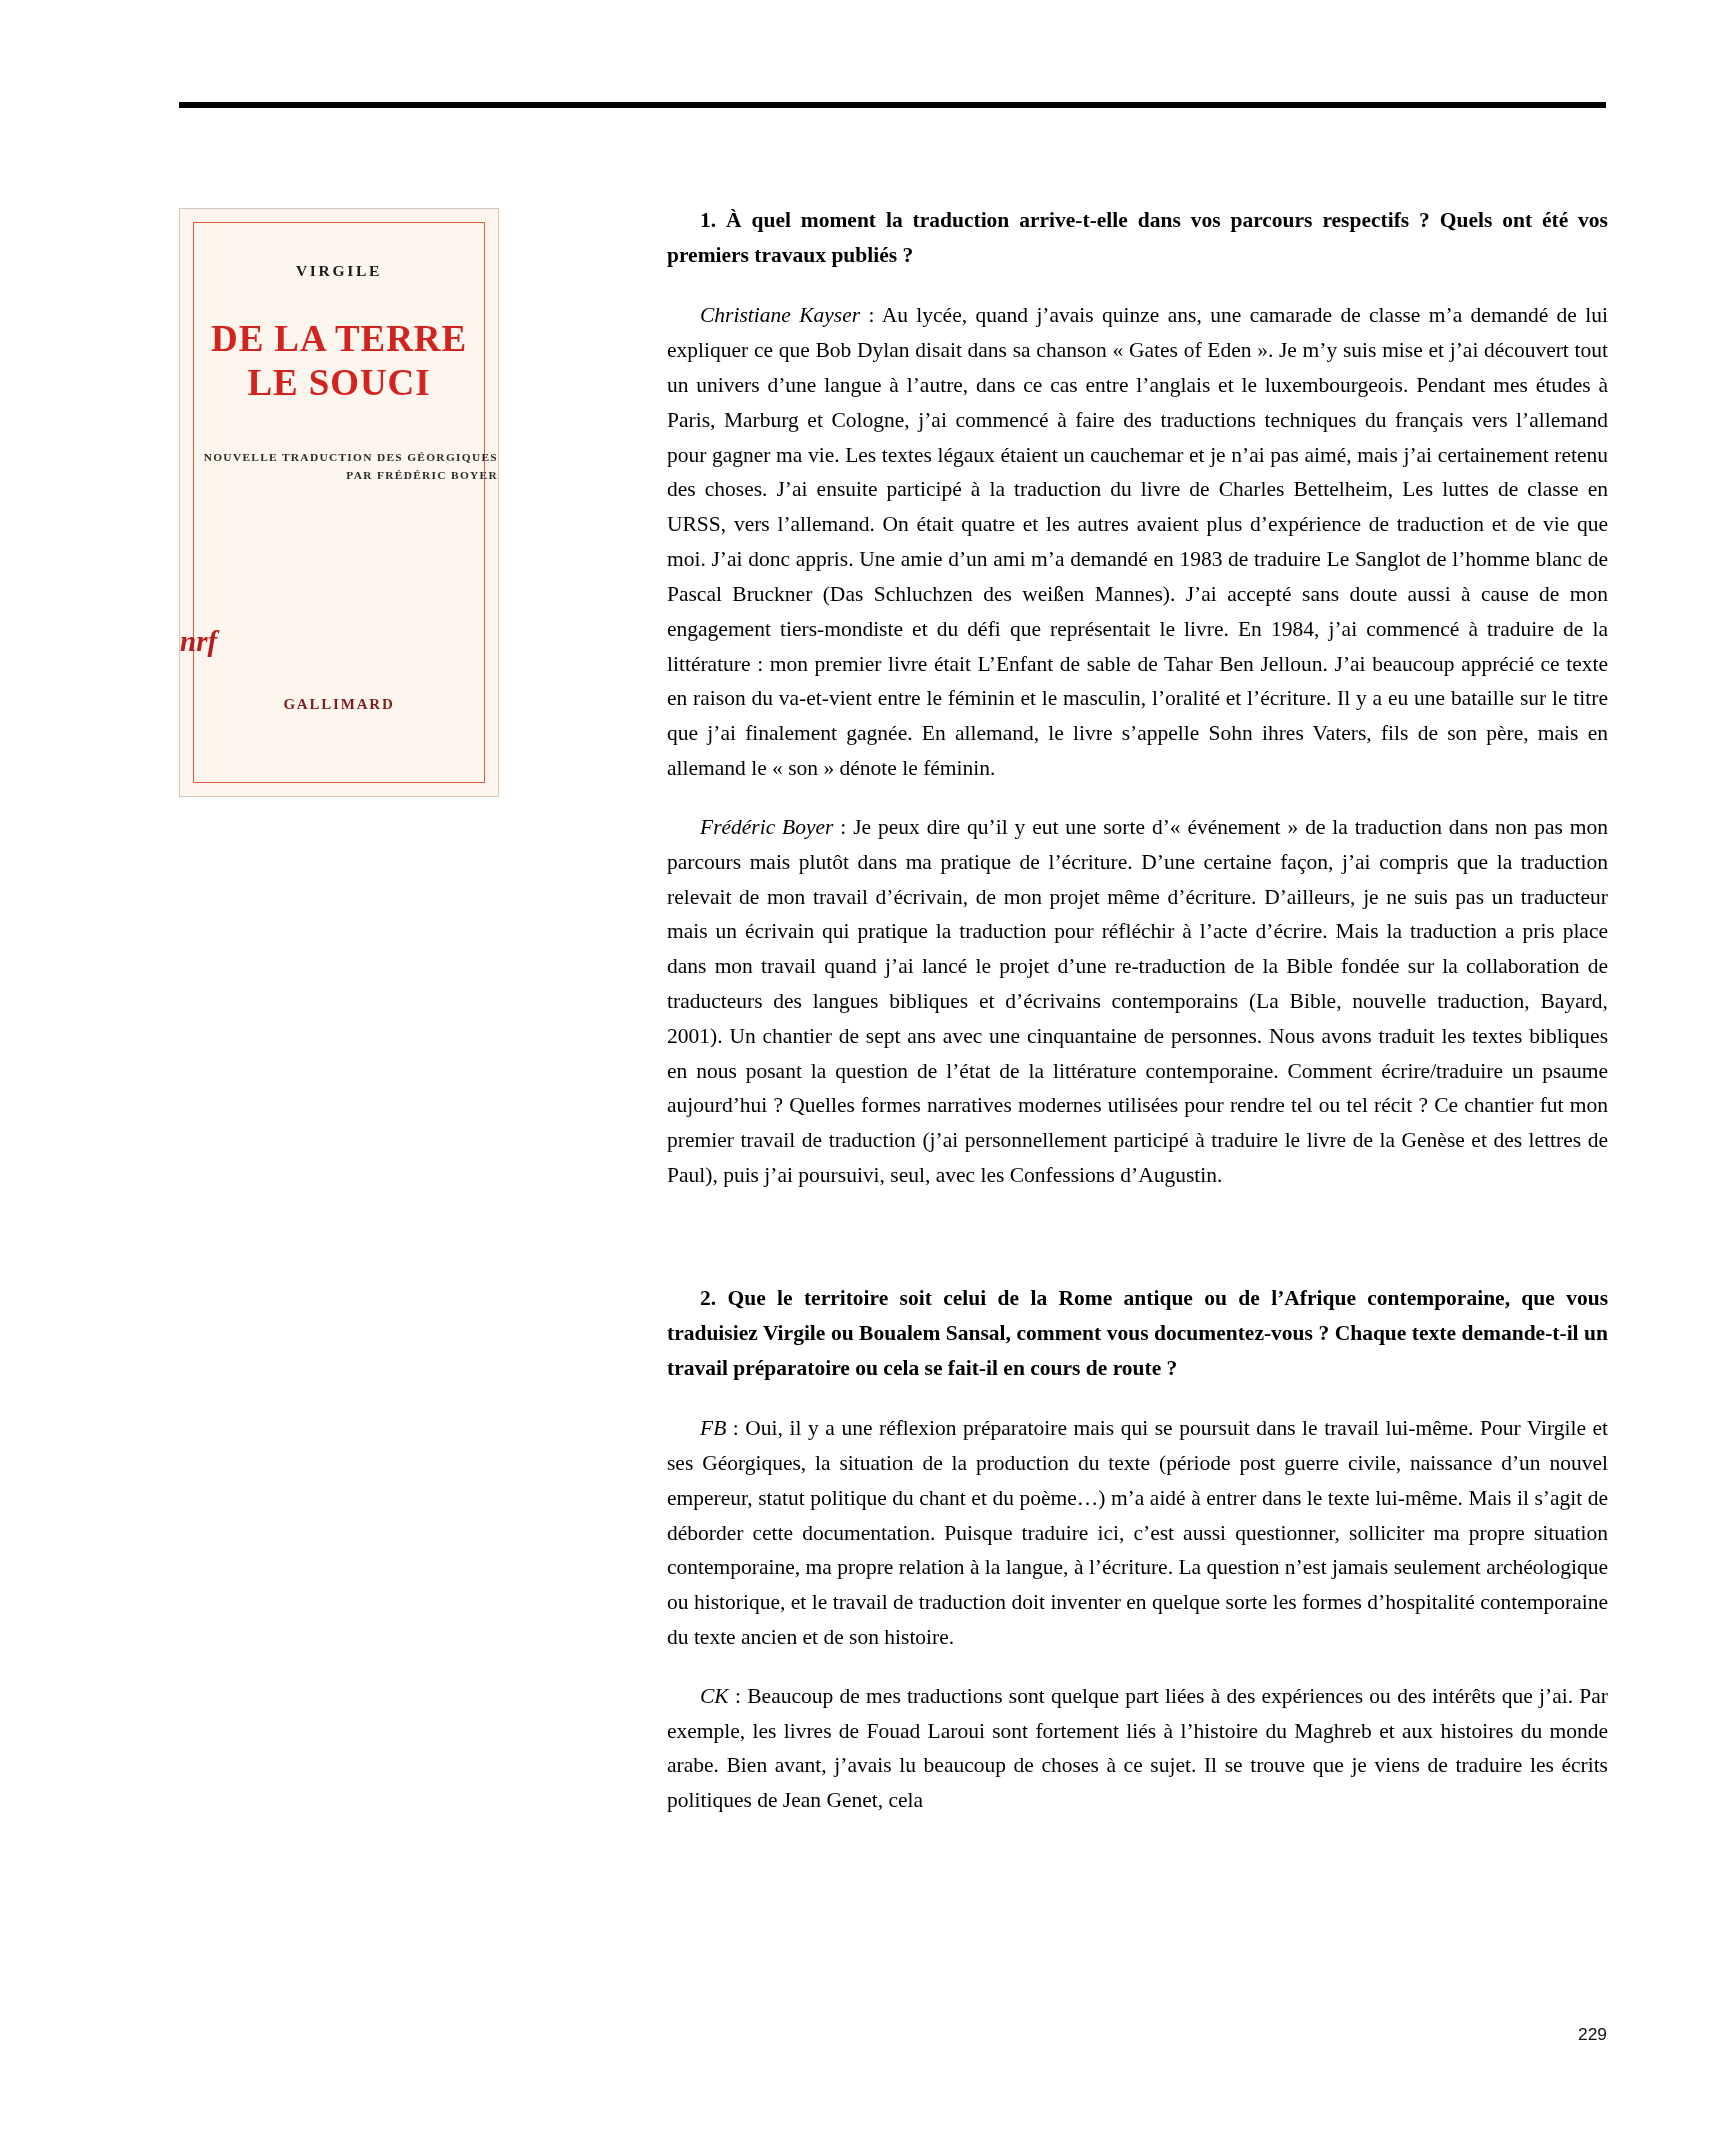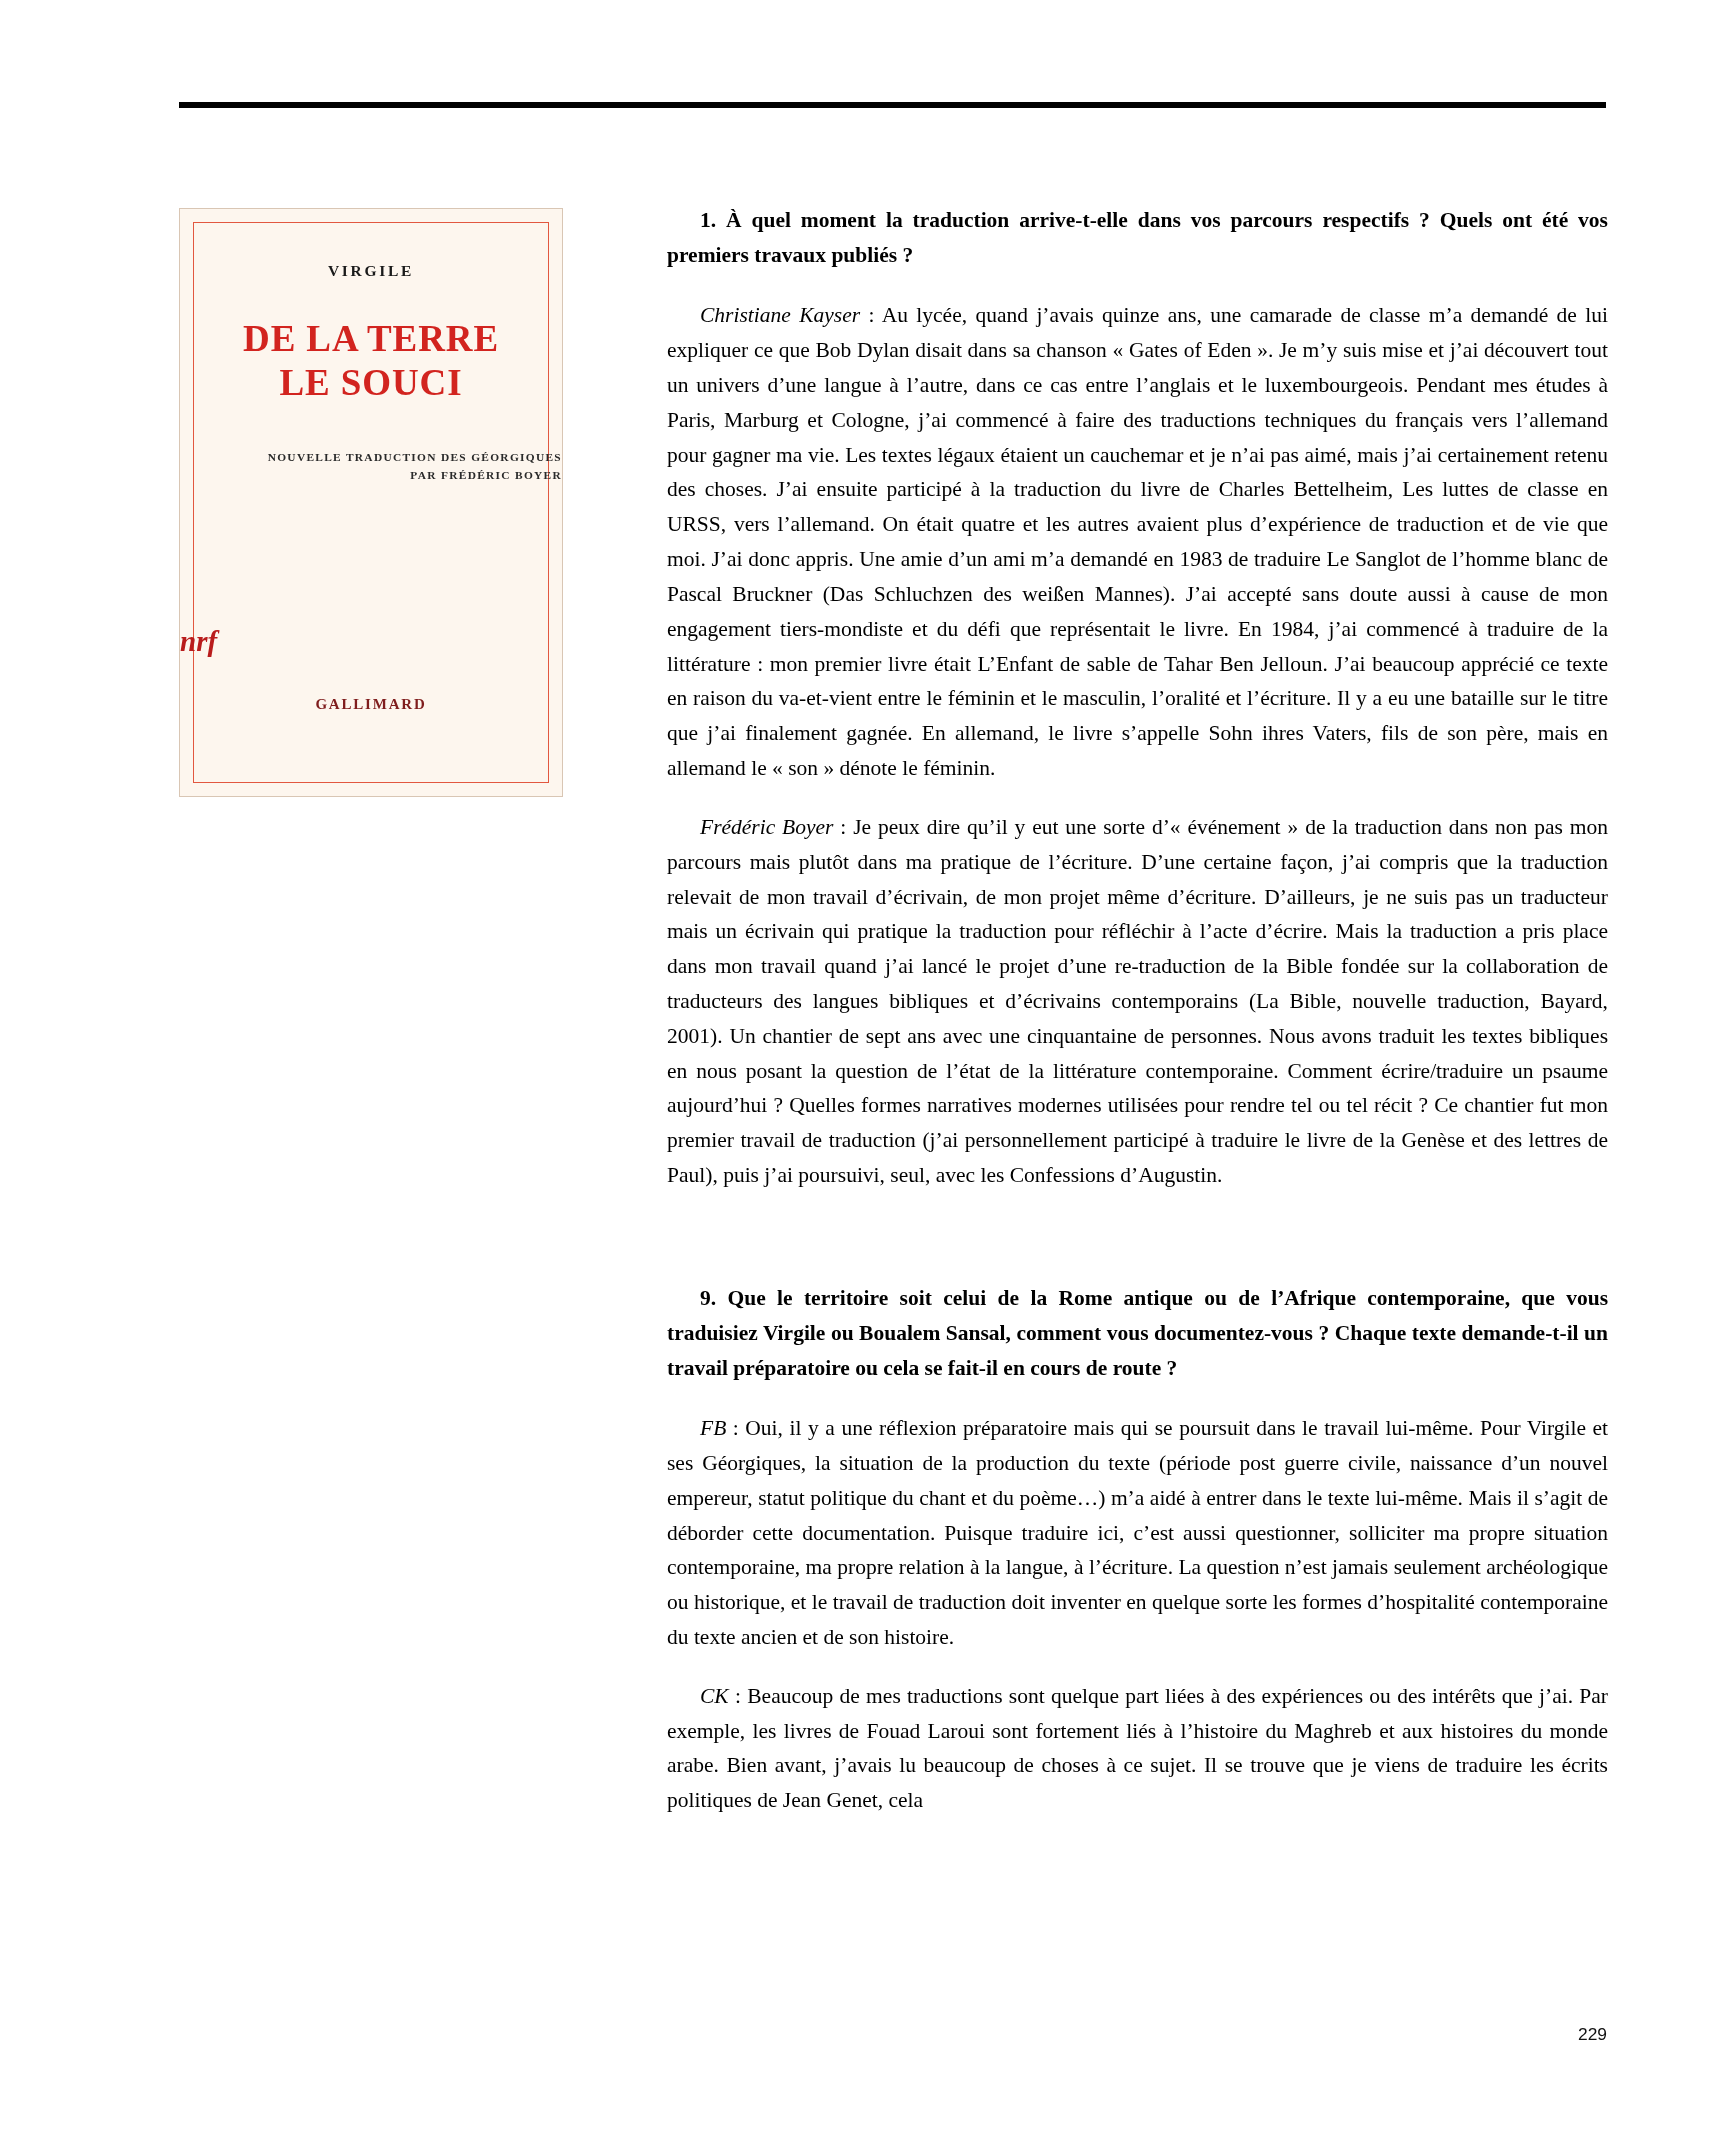--- a/index.html
+++ b/index.html
@@ -29,21 +29,21 @@
     background: #000000;
   }
   
   .left-col {
     position: absolute;
     left: 179px;
     top: 208px;
     width: 411px;
   }
   .cover {
-    width: 384px;
+    width: 320px;
     height: 589px;
     background: #fdf6ee;
     border: 0.9px solid #d9c6b4;
     box-sizing: border-box;
     position: relative;
   }
   .cover-inner {
     position: absolute;
     left: 12.8px;
     top: 12.8px;
@@ -200,21 +200,21 @@
   </div>
 
   <div class="right-col">
 
     <p class="q">1. À quel moment la traduction arrive-t-elle dans vos parcours respectifs ? Quels ont été vos premiers travaux publiés ?</p>
 
     <p class="body-par"><i class="speaker">Christiane Kayser</i><span> : Au lycée, quand j’avais quinze ans, une camarade de classe m’a demandé de lui expliquer ce que Bob Dylan disait dans sa chanson « Gates of Eden ». Je m’y suis mise et j’ai découvert tout un univers d’une langue à l’autre, dans ce cas entre l’anglais et le luxembourgeois. Pendant mes études à Paris, Marburg et Cologne, j’ai commencé à faire des traductions techniques du français vers l’allemand pour gagner ma vie. Les textes légaux étaient un cauchemar et je n’ai pas aimé, mais j’ai certainement retenu des choses. J’ai ensuite participé à la traduction du livre de Charles Bettelheim, Les luttes de classe en URSS, vers l’allemand. On était quatre et les autres avaient plus d’expérience de traduction et de vie que moi. J’ai donc appris. Une amie d’un ami m’a demandé en 1983 de traduire Le Sanglot de l’homme blanc de Pascal Bruckner (Das Schluchzen des weißen Mannes). J’ai accepté sans doute aussi à cause de mon engagement tiers-mondiste et du défi que représentait le livre. En 1984, j’ai commencé à traduire de la littérature : mon premier livre était L’Enfant de sable de Tahar Ben Jelloun. J’ai beaucoup apprécié ce texte en raison du va-et-vient entre le féminin et le masculin, l’oralité et l’écriture. Il y a eu une bataille sur le titre que j’ai finalement gagnée. En allemand, le livre s’appelle Sohn ihres Vaters, fils de son père, mais en allemand le « son » dénote le féminin.</span></p>
 
     <p class="body-par"><i class="speaker">Frédéric Boyer</i><span> : Je peux dire qu’il y eut une sorte d’« événement » de la traduction dans non pas mon parcours mais plutôt dans ma pratique de l’écriture. D’une certaine façon, j’ai compris que la traduction relevait de mon travail d’écrivain, de mon projet même d’écriture. D’ailleurs, je ne suis pas un traducteur mais un écrivain qui pratique la traduction pour réfléchir à l’acte d’écrire. Mais la traduction a pris place dans mon travail quand j’ai lancé le projet d’une re-traduction de la Bible fondée sur la collaboration de traducteurs des langues bibliques et d’écrivains contemporains (La Bible, nouvelle traduction, Bayard, 2001). Un chantier de sept ans avec une cinquantaine de personnes. Nous avons traduit les textes bibliques en nous posant la question de l’état de la littérature contemporaine. Comment écrire/traduire un psaume aujourd’hui ? Quelles formes narratives modernes utilisées pour rendre tel ou tel récit ? Ce chantier fut mon premier travail de traduction (j’ai personnellement participé à traduire le livre de la Genèse et des lettres de Paul), puis j’ai poursuivi, seul, avec les Confessions d’Augustin.</span></p>
 
-    <p class="q2">9. Que le territoire soit celui de la Rome antique ou de l’Afrique contemporaine, que vous traduisiez Virgile ou Boualem Sansal, comment vous documentez-vous ? Chaque texte demande-t-il un travail préparatoire ou cela se fait-il en cours de route ?</p>
+    <p class="q2">2. Que le territoire soit celui de la Rome antique ou de l’Afrique contemporaine, que vous traduisiez Virgile ou Boualem Sansal, comment vous documentez-vous ? Chaque texte demande-t-il un travail préparatoire ou cela se fait-il en cours de route ?</p>
 
     <p class="body-par"><i class="speaker">FB</i><span> : Oui, il y a une réflexion préparatoire mais qui se poursuit dans le travail lui-même. Pour Virgile et ses Géorgiques, la situation de la production du texte (période post guerre civile, naissance d’un nouvel empereur, statut politique du chant et du poème…) m’a aidé à entrer dans le texte lui-même. Mais il s’agit de déborder cette documentation. Puisque traduire ici, c’est aussi questionner, solliciter ma propre situation contemporaine, ma propre relation à la langue, à l’écriture. La question n’est jamais seulement archéologique ou historique, et le travail de traduction doit inventer en quelque sorte les formes d’hospitalité contemporaine du texte ancien et de son histoire.</span></p>
 
     <p class="body-par"><i class="speaker">CK</i><span> : Beaucoup de mes traductions sont quelque part liées à des expériences ou des intérêts que j’ai. Par exemple, les livres de Fouad Laroui sont fortement liés à l’histoire du Maghreb et aux histoires du monde arabe. Bien avant, j’avais lu beaucoup de choses à ce sujet. Il se trouve que je viens de traduire les écrits politiques de Jean Genet, cela</span></p>
 
   </div>
 
   <div class="folio">229</div>
 
 </div>

